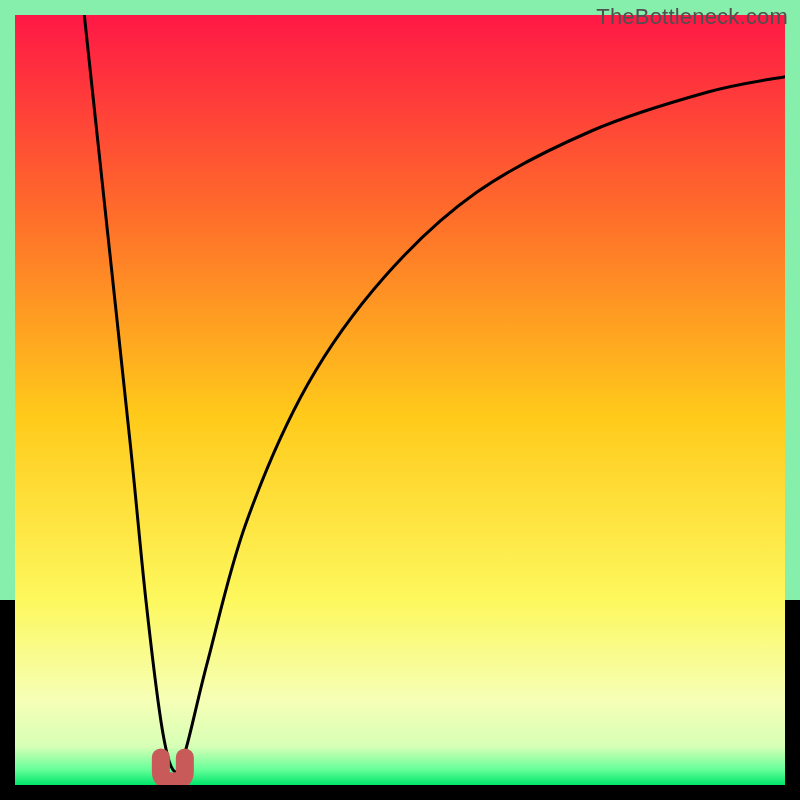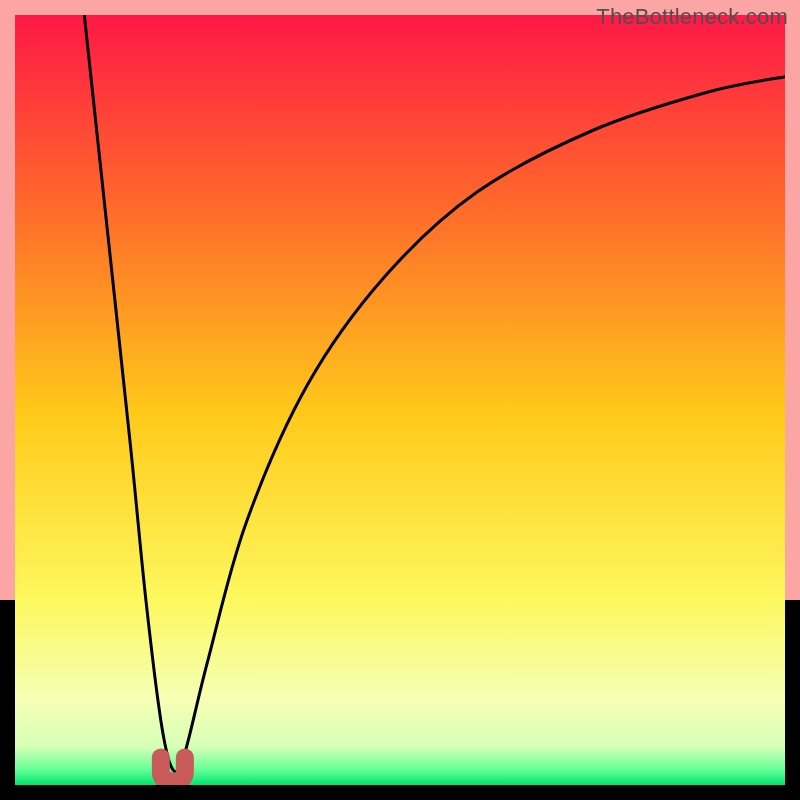--- a/index.html
+++ b/index.html
@@ -8,21 +8,21 @@
     width: 800px;
     height: 800px;
     background: #000;
     overflow: hidden;
     font-family: Arial, Helvetica, sans-serif;
   }
   .stage {
     position: relative;
     width: 800px;
     height: 600px;
-    background: #fca5a5;
+    background: #86efac;
   }
   .plot-area {
     position: absolute;
     left: 15px;
     top: 15px;
     width: 770px;
     height: 770px;
     overflow: hidden;
   }
   .gradient-bg {

